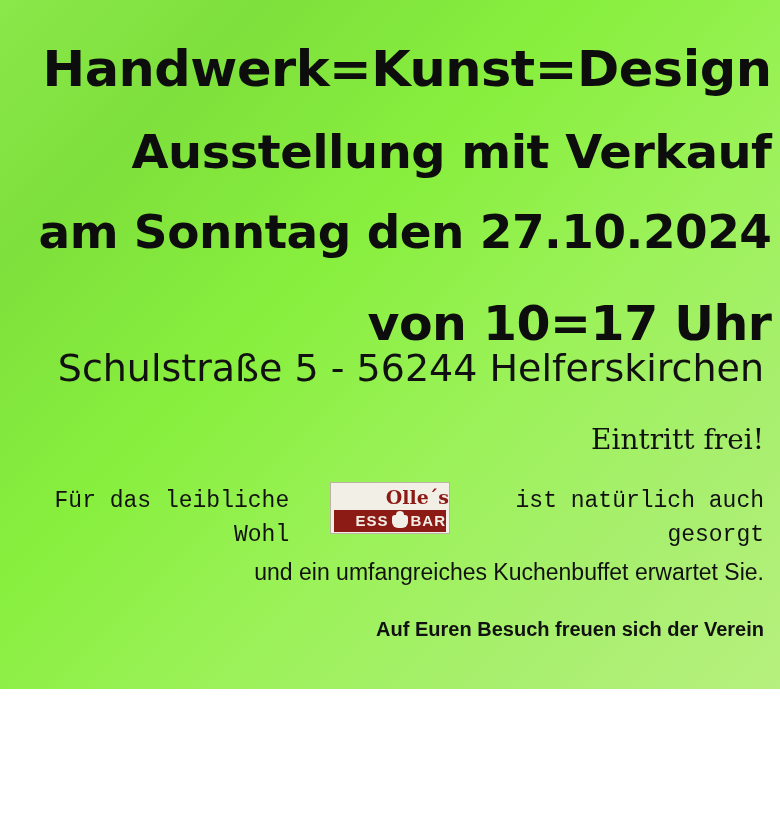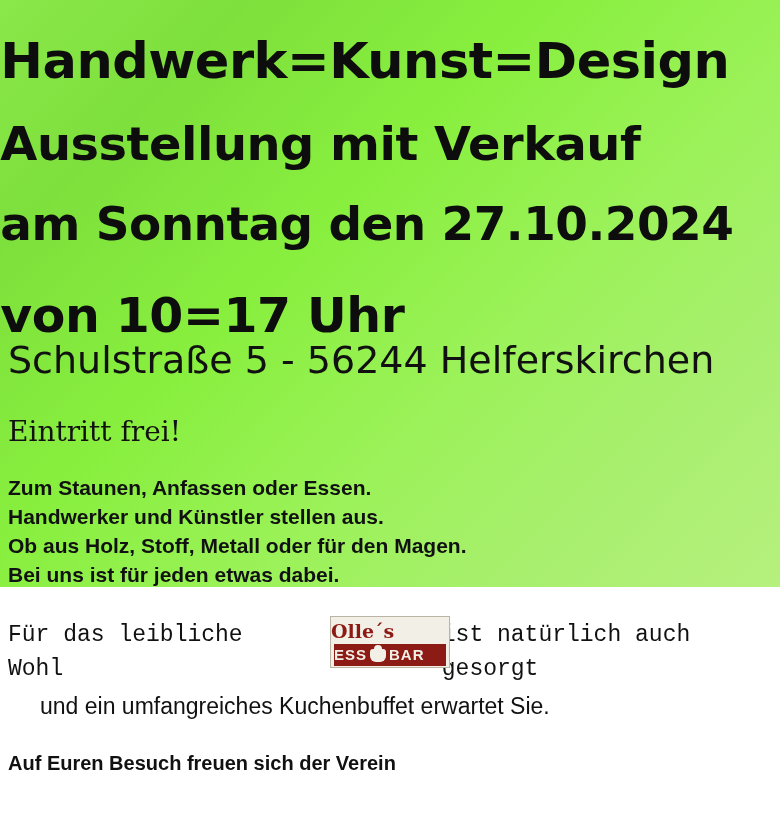--- a/index.html
+++ b/index.html
@@ -8,26 +8,26 @@
   }
   body {
     width: 780px;
     height: 835px;
     overflow: hidden;
     font-family: "Liberation Sans", sans-serif;
   }
   #poster {
     position: relative;
     width: 780px;
-    height: 587px;
+    height: 689px;
     background: linear-gradient(135deg, #8ae84a 0%, #7ee03c 18%, #88ef3e 40%, #9cf25a 62%, #a8ef6e 80%, #b6f07e 100%);
     color: #111;
-    text-align: left;
+    text-align: right;
     box-sizing: border-box;
-    padding: 8px;
+    padding: 16px;
   }
   .headline-block {
     padding-top: 10px;
   }
   .h-line {
     font-family: "DejaVu Sans", sans-serif;
     font-weight: bold;
     color: #0d0d0d;
     letter-spacing: -0.5px;
     line-height: 1.0;
@@ -168,26 +168,20 @@
     <div class="h-line h1">Handwerk=Kunst=Design</div>
     <div class="h-line h2">Ausstellung mit Verkauf</div>
     <div class="h-line h3">am Sonntag den 27.10.2024</div>
     <div class="h-line h4">von 10=17 Uhr</div>
   </div>
 
   <div class="venue venue-addr">Schulstraße 5 - 56244 Helferskirchen</div>
 
   <div class="free">Eintritt frei!</div>
 
-  <div class="blurb">
-    <div>Zum Staunen, Anfassen oder Essen.</div>
-    <div>Handwerker und Künstler stellen aus.</div>
-    <div>Ob aus Holz, Stoff, Metall oder für den Magen.</div>
-    <div>Bei uns ist für jeden etwas dabei.</div>
-  </div>
 
   <div class="logo-row">
     <div class="logo">
       <div class="logo-top">Olle´s</div>
       <div class="logo-bottom">
         <span>ESS</span><span class="grill"></span><span>BAR</span>
       </div>
     </div>
   </div>
 

